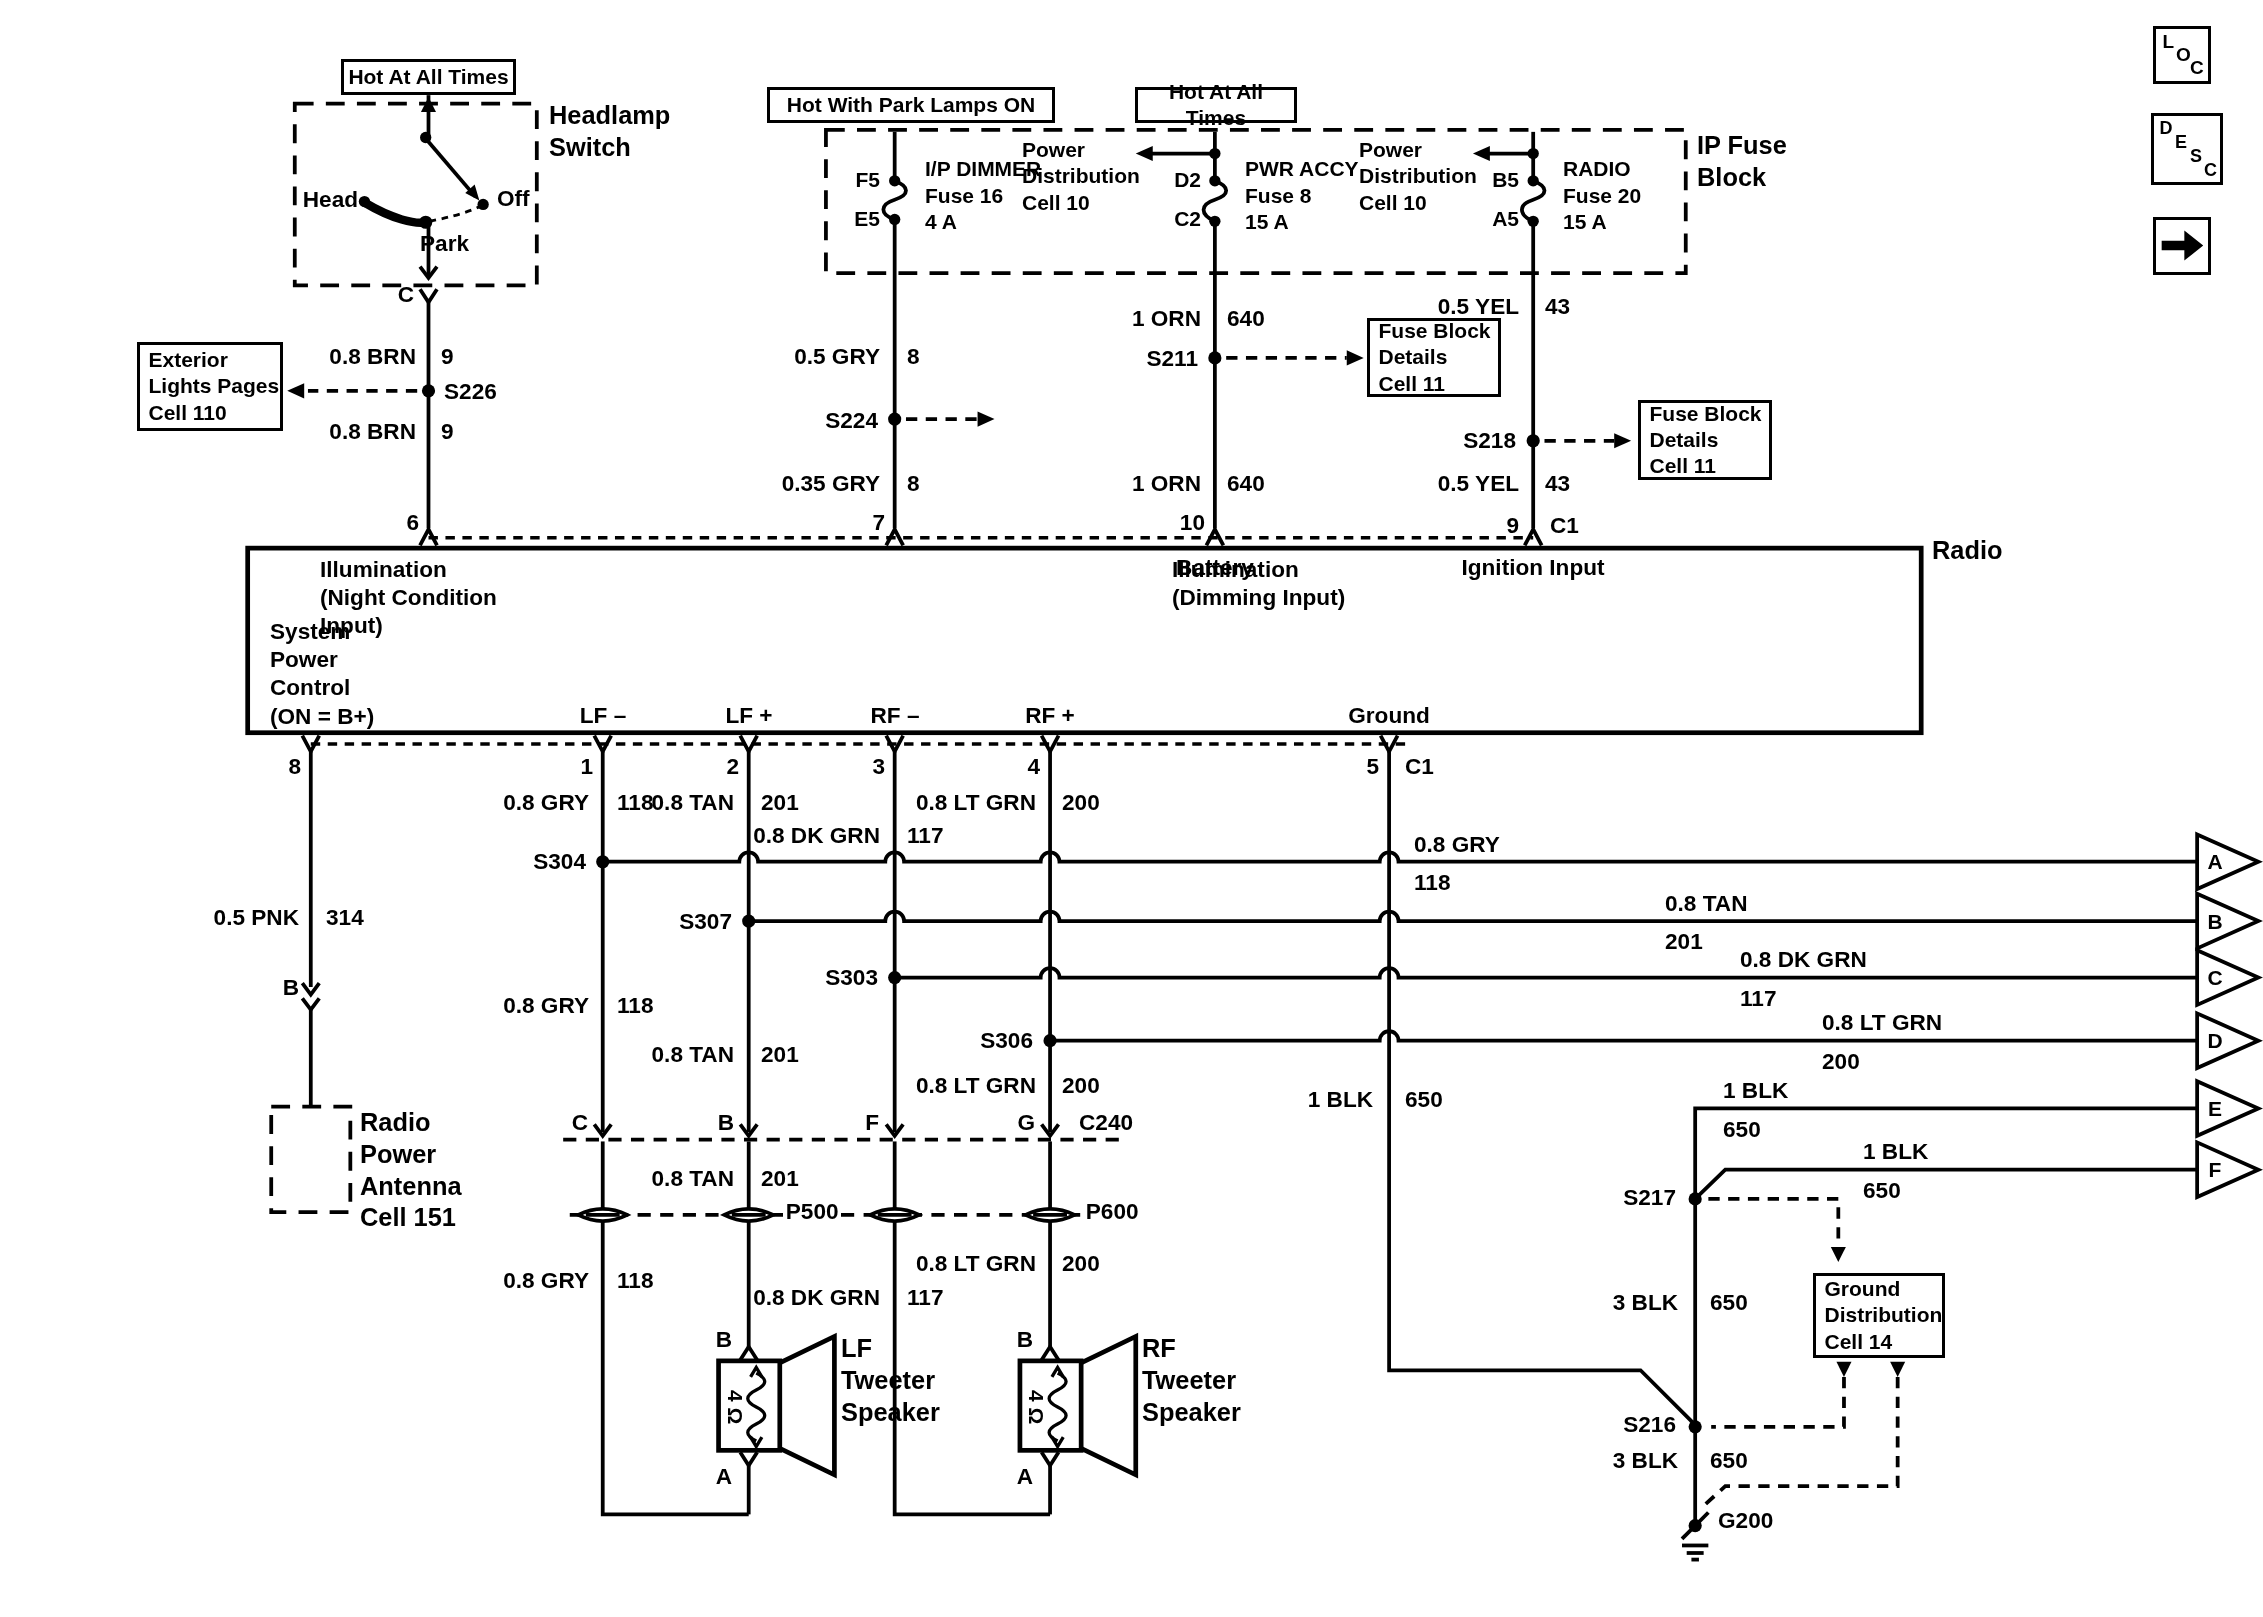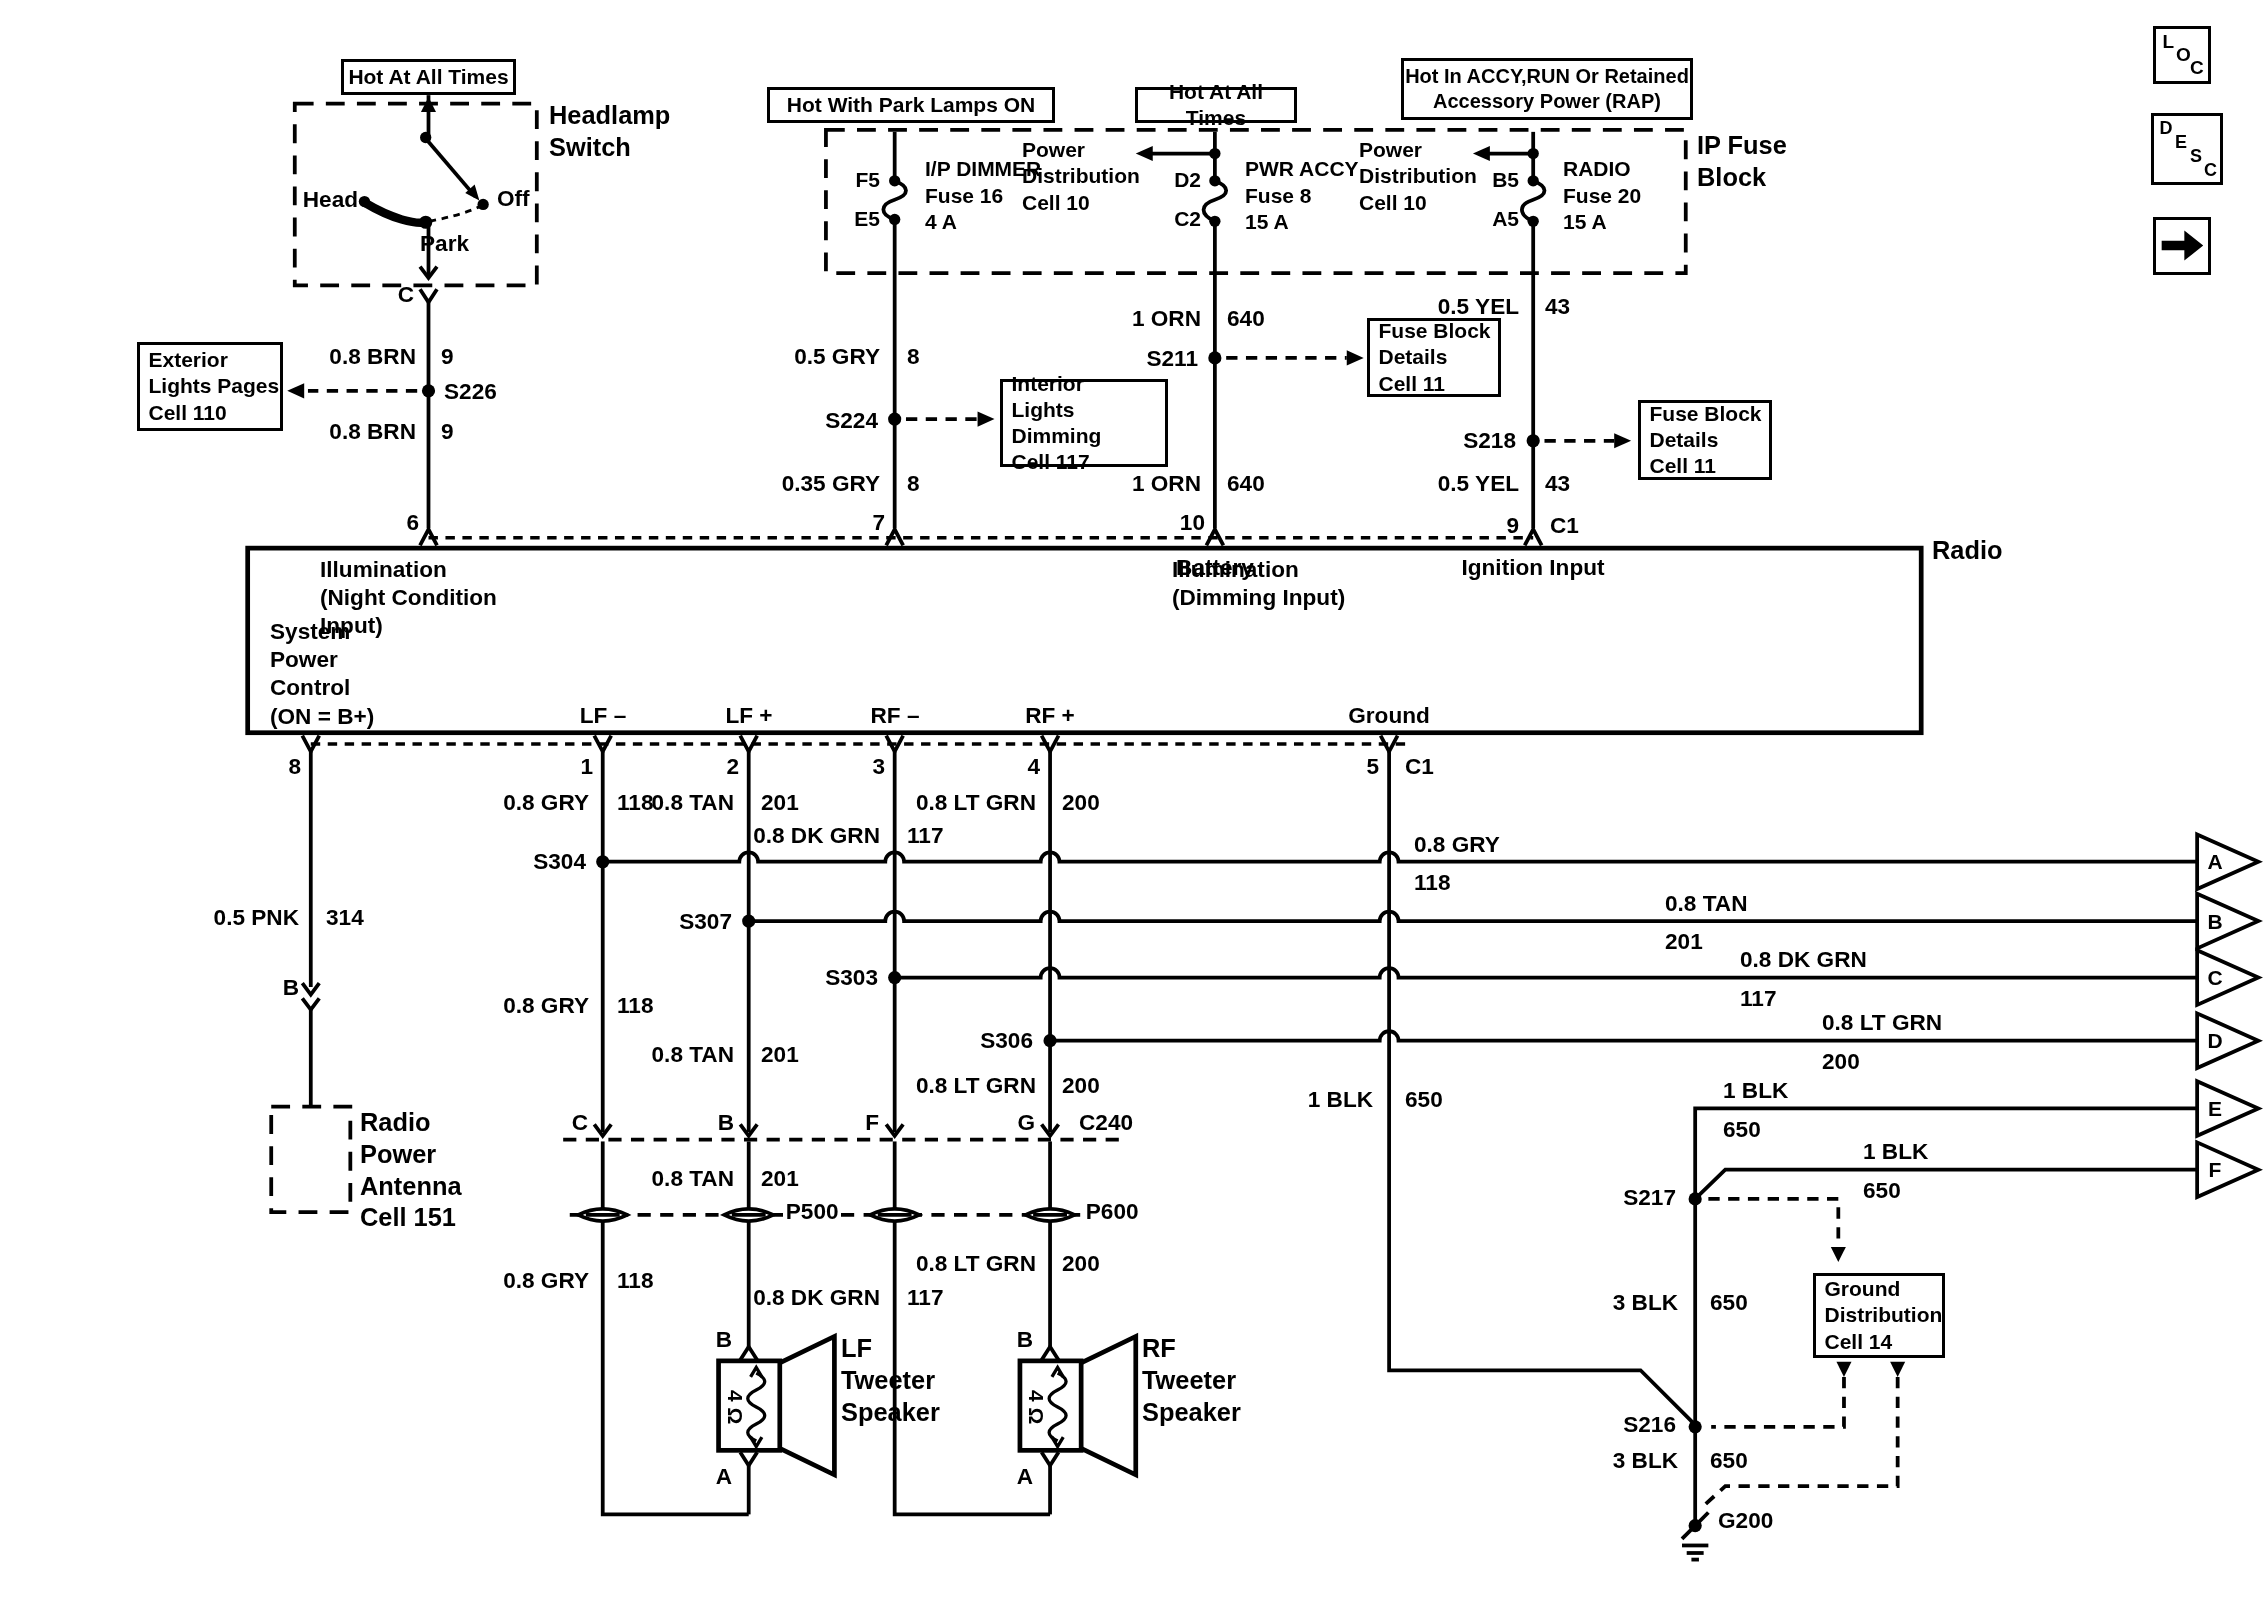--- a/index.html
+++ b/index.html
@@ -218,29 +218,24 @@
         <circle cx="1115" cy="1105" r="7"></circle>
     <circle cx="1800" cy="1273" r="7"></circle>
         <circle cx="1800" cy="1515" r="7"></circle>
         <circle cx="1800" cy="1620" r="7"></circle>
   </g>
 </svg>
 
 <div class="box" style="left:341px;top:59px;width:175px;height:36px">Hot At All Times</div>
 <div class="box" style="left:767px;top:87px;width:288px;height:36px">Hot With Park Lamps ON</div>
 <div class="box" style="left:1135px;top:87px;width:162px;height:36px">Hot At All Times</div>
-<div class="box" style="left:1401px;top:58px;width:292px;height:62px;font-size:20px">Hot In ACCY,RUN Or Retained
-Accessory Power (RAP)</div>
 
 <div class="box left" style="left:137px;top:342px;width:146px;height:89px">Exterior
 Lights Pages
 Cell 110</div>
-<div class="box left" style="left:1000px;top:379px;width:168px;height:88px">Interior
-Lights Dimming
-Cell 117</div>
 <div class="box left" style="left:1367px;top:318px;width:134px;height:79px">Fuse Block
 Details
 Cell 11</div>
 <div class="box left" style="left:1638px;top:400px;width:134px;height:80px">Fuse Block
 Details
 Cell 11</div>
 <div class="box left" style="left:1813px;top:1273px;width:132px;height:85px">Ground
 Distribution
 Cell 14</div>
 

